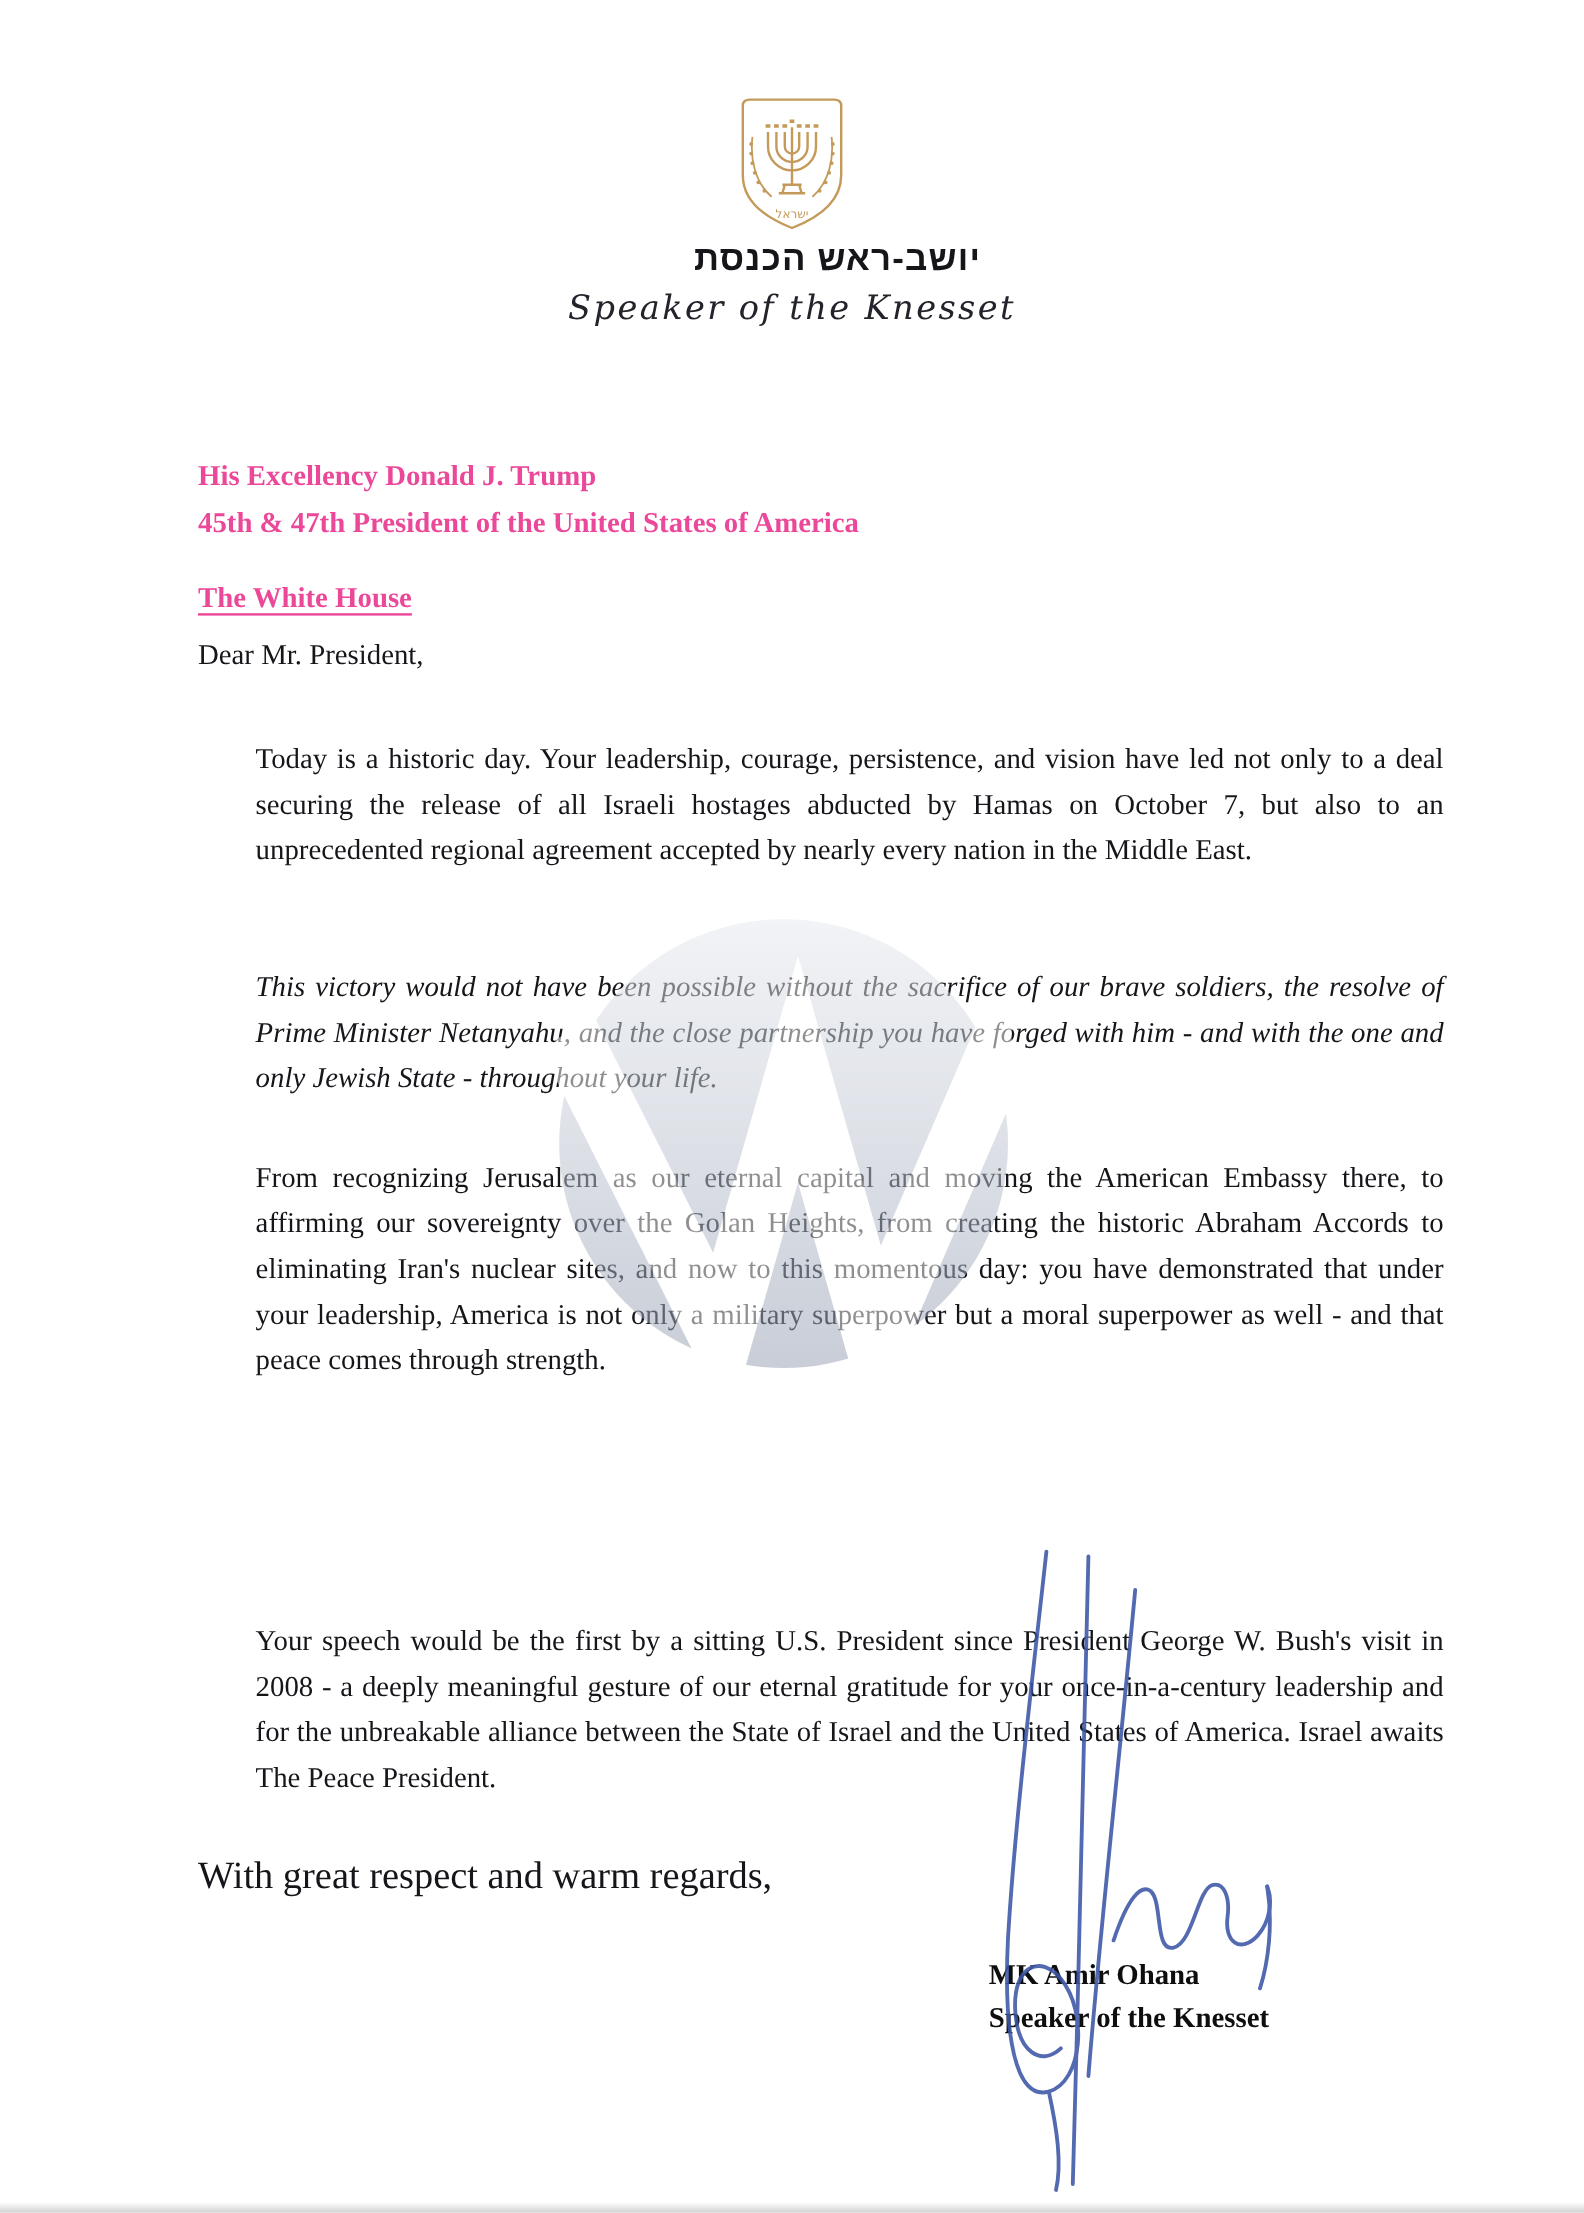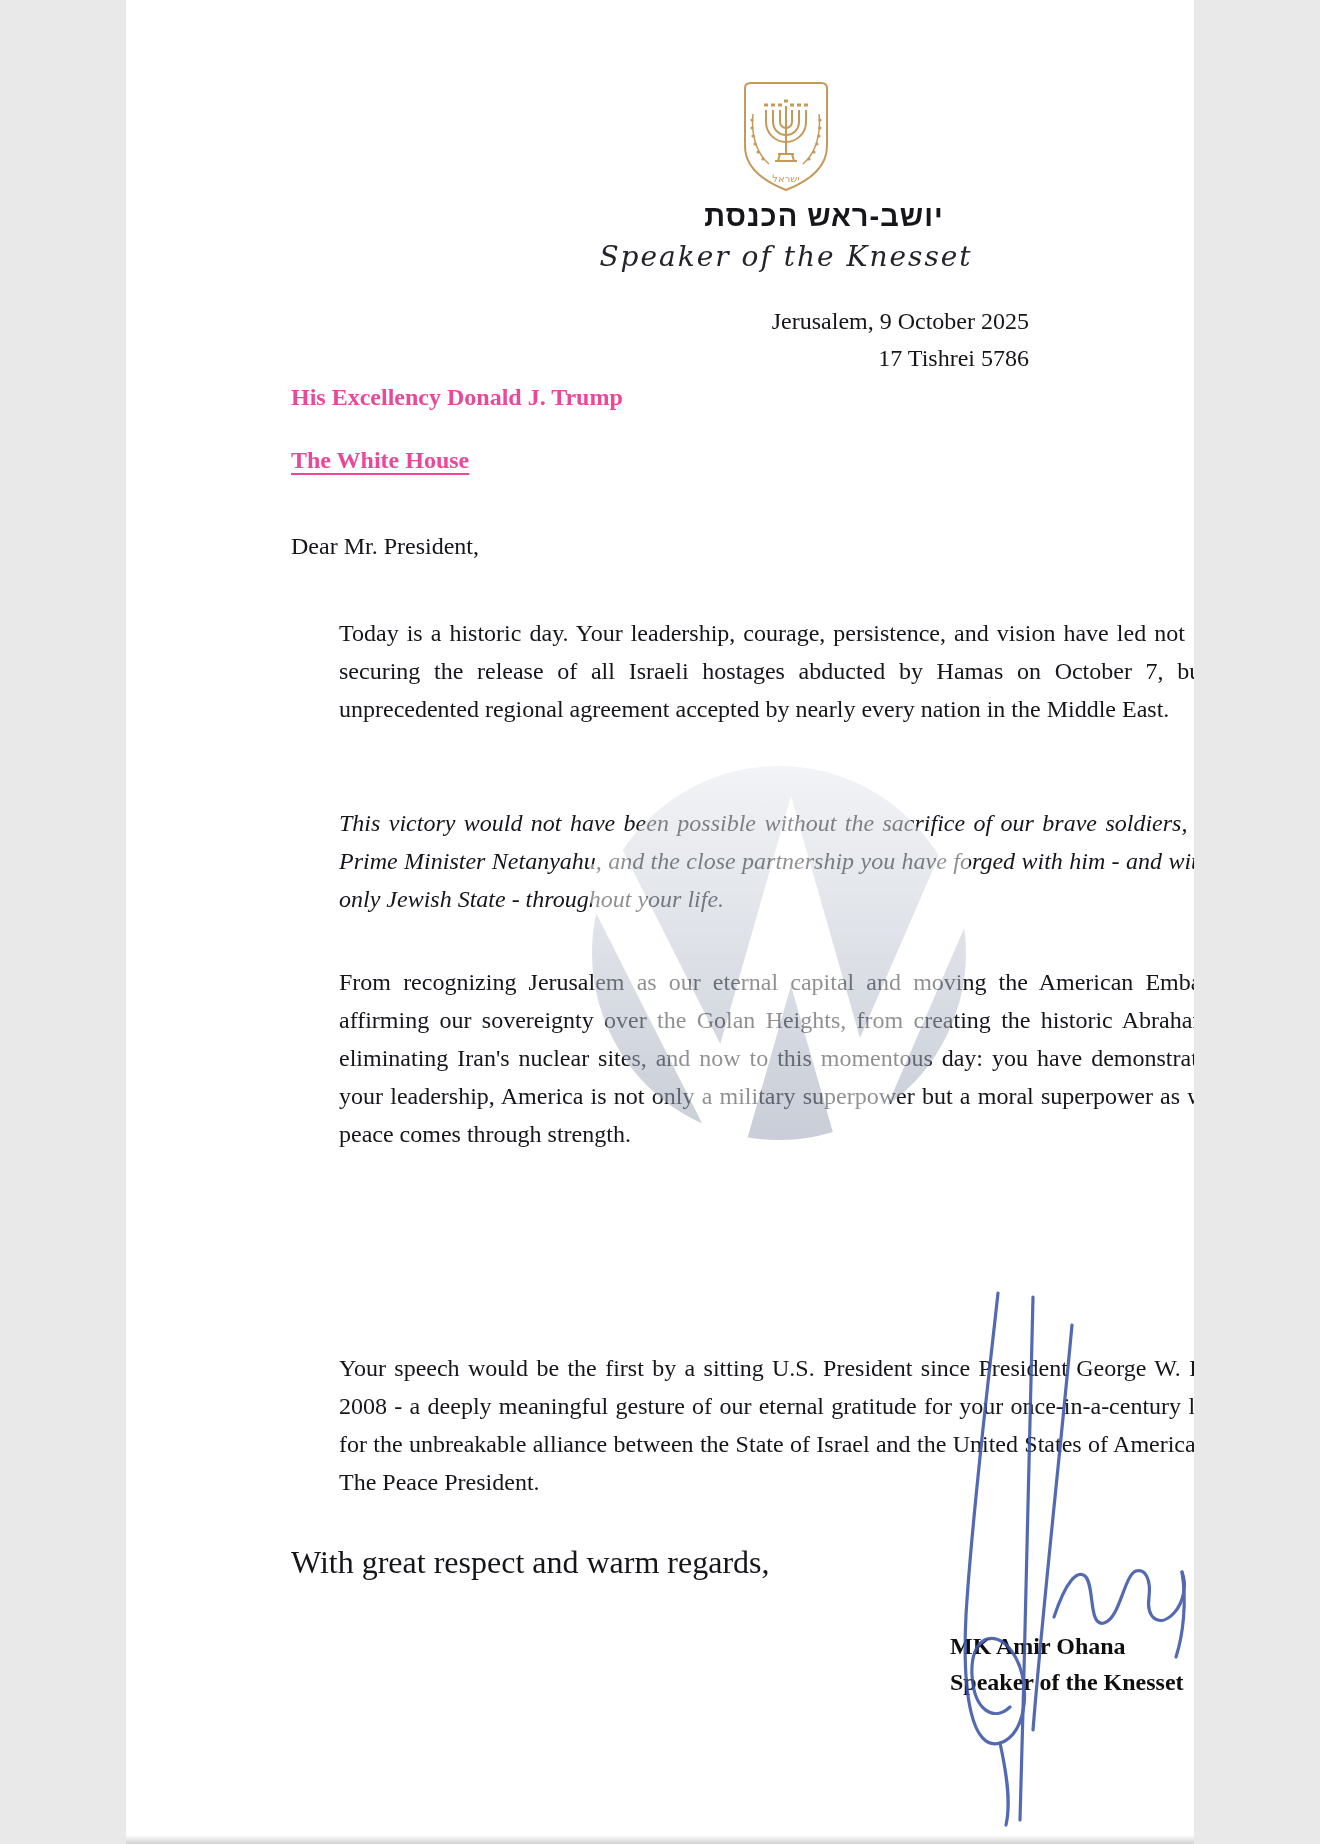--- a/index.html
+++ b/index.html
@@ -1,17 +1,17 @@
 <!DOCTYPE html>
 <html style="--gold: #c49a5a; --ink: #3c55a6; --watermark_gray: #97a1b4;"><head>
 <meta charset="utf-8">
 <style>
   html,body{margin:0;padding:0;background:#e9e9e9;}
   .page{
-    position:relative;width:1068px;height:1844px;background:#ffffff;
+    position:relative;width:1320px;height:1844px;background:#ffffff;
     margin:0 auto;overflow:hidden;
     font-family:"Liberation Serif", serif;color:#121212;
   }
   .abs{position:absolute;}
   
   .emblem{left:613px;top:80px;width:94px;height:113px;}
   .hebrew-title{
     left:0;top:200px;width:1320px;text-align:center;
     font-family:Liberation Sans, sans-serif;font-weight:bold;
     font-size:29px;color:#15151a;letter-spacing:1px;padding-left:38px;
@@ -81,27 +81,24 @@
         <circle cx="75" cy="72" r="1.6"></circle>
         <circle cx="70" cy="79" r="1.6"></circle>
     </g>
     <text x="47" y="102" text-anchor="middle" font-size="10" fill="var(--gold)" font-family="DejaVu Sans, sans-serif">ישראל</text>
   </svg>
 
   <div class="abs hebrew-title" dir="rtl">יושב-ראש הכנסת</div>
 
   <div class="abs script-title">Speaker of the Knesset</div>
 
-  <div class="abs dateline">
-    <div>Jerusalem, 9 October 2025</div>
-    <div>17 Tishrei 5786</div>
-  </div>
 
   <div class="abs recipient">
     <div>His Excellency Donald J. Trump</div>
+    <div>45th &amp; 47th President of the United States of America</div>
     <div class="underlined">The White House</div>
   </div>
 
   <div class="abs salutation">Dear Mr. President,</div>
 
   <div class="abs para p1">Today is a historic day. Your leadership, courage, persistence, and vision have led not only to a deal securing the release of all Israeli hostages abducted by Hamas on October 7, but also to an unprecedented regional agreement accepted by nearly every nation in the Middle East.</div>
   <div class="abs para p2">This victory would not have been possible without the sacrifice of our brave soldiers, the resolve of Prime Minister Netanyahu, and the close partnership you have forged with him - and with the one and only Jewish State - throughout your life.</div>
   <div class="abs para p3">From recognizing Jerusalem as our eternal capital and moving the American Embassy there, to affirming our sovereignty over the Golan Heights, from creating the historic Abraham Accords to eliminating Iran's nuclear sites, and now to this momentous day: you have demonstrated that under your leadership, America is not only a military superpower but a moral superpower as well - and that peace comes through strength.</div>
   <div class="abs para p5">Your speech would be the first by a sitting U.S. President since President George W. Bush's visit in 2008 - a deeply meaningful gesture of our eternal gratitude for your once-in-a-century leadership and for the unbreakable alliance between the State of Israel and the United States of America. Israel awaits The Peace President.</div>
 

